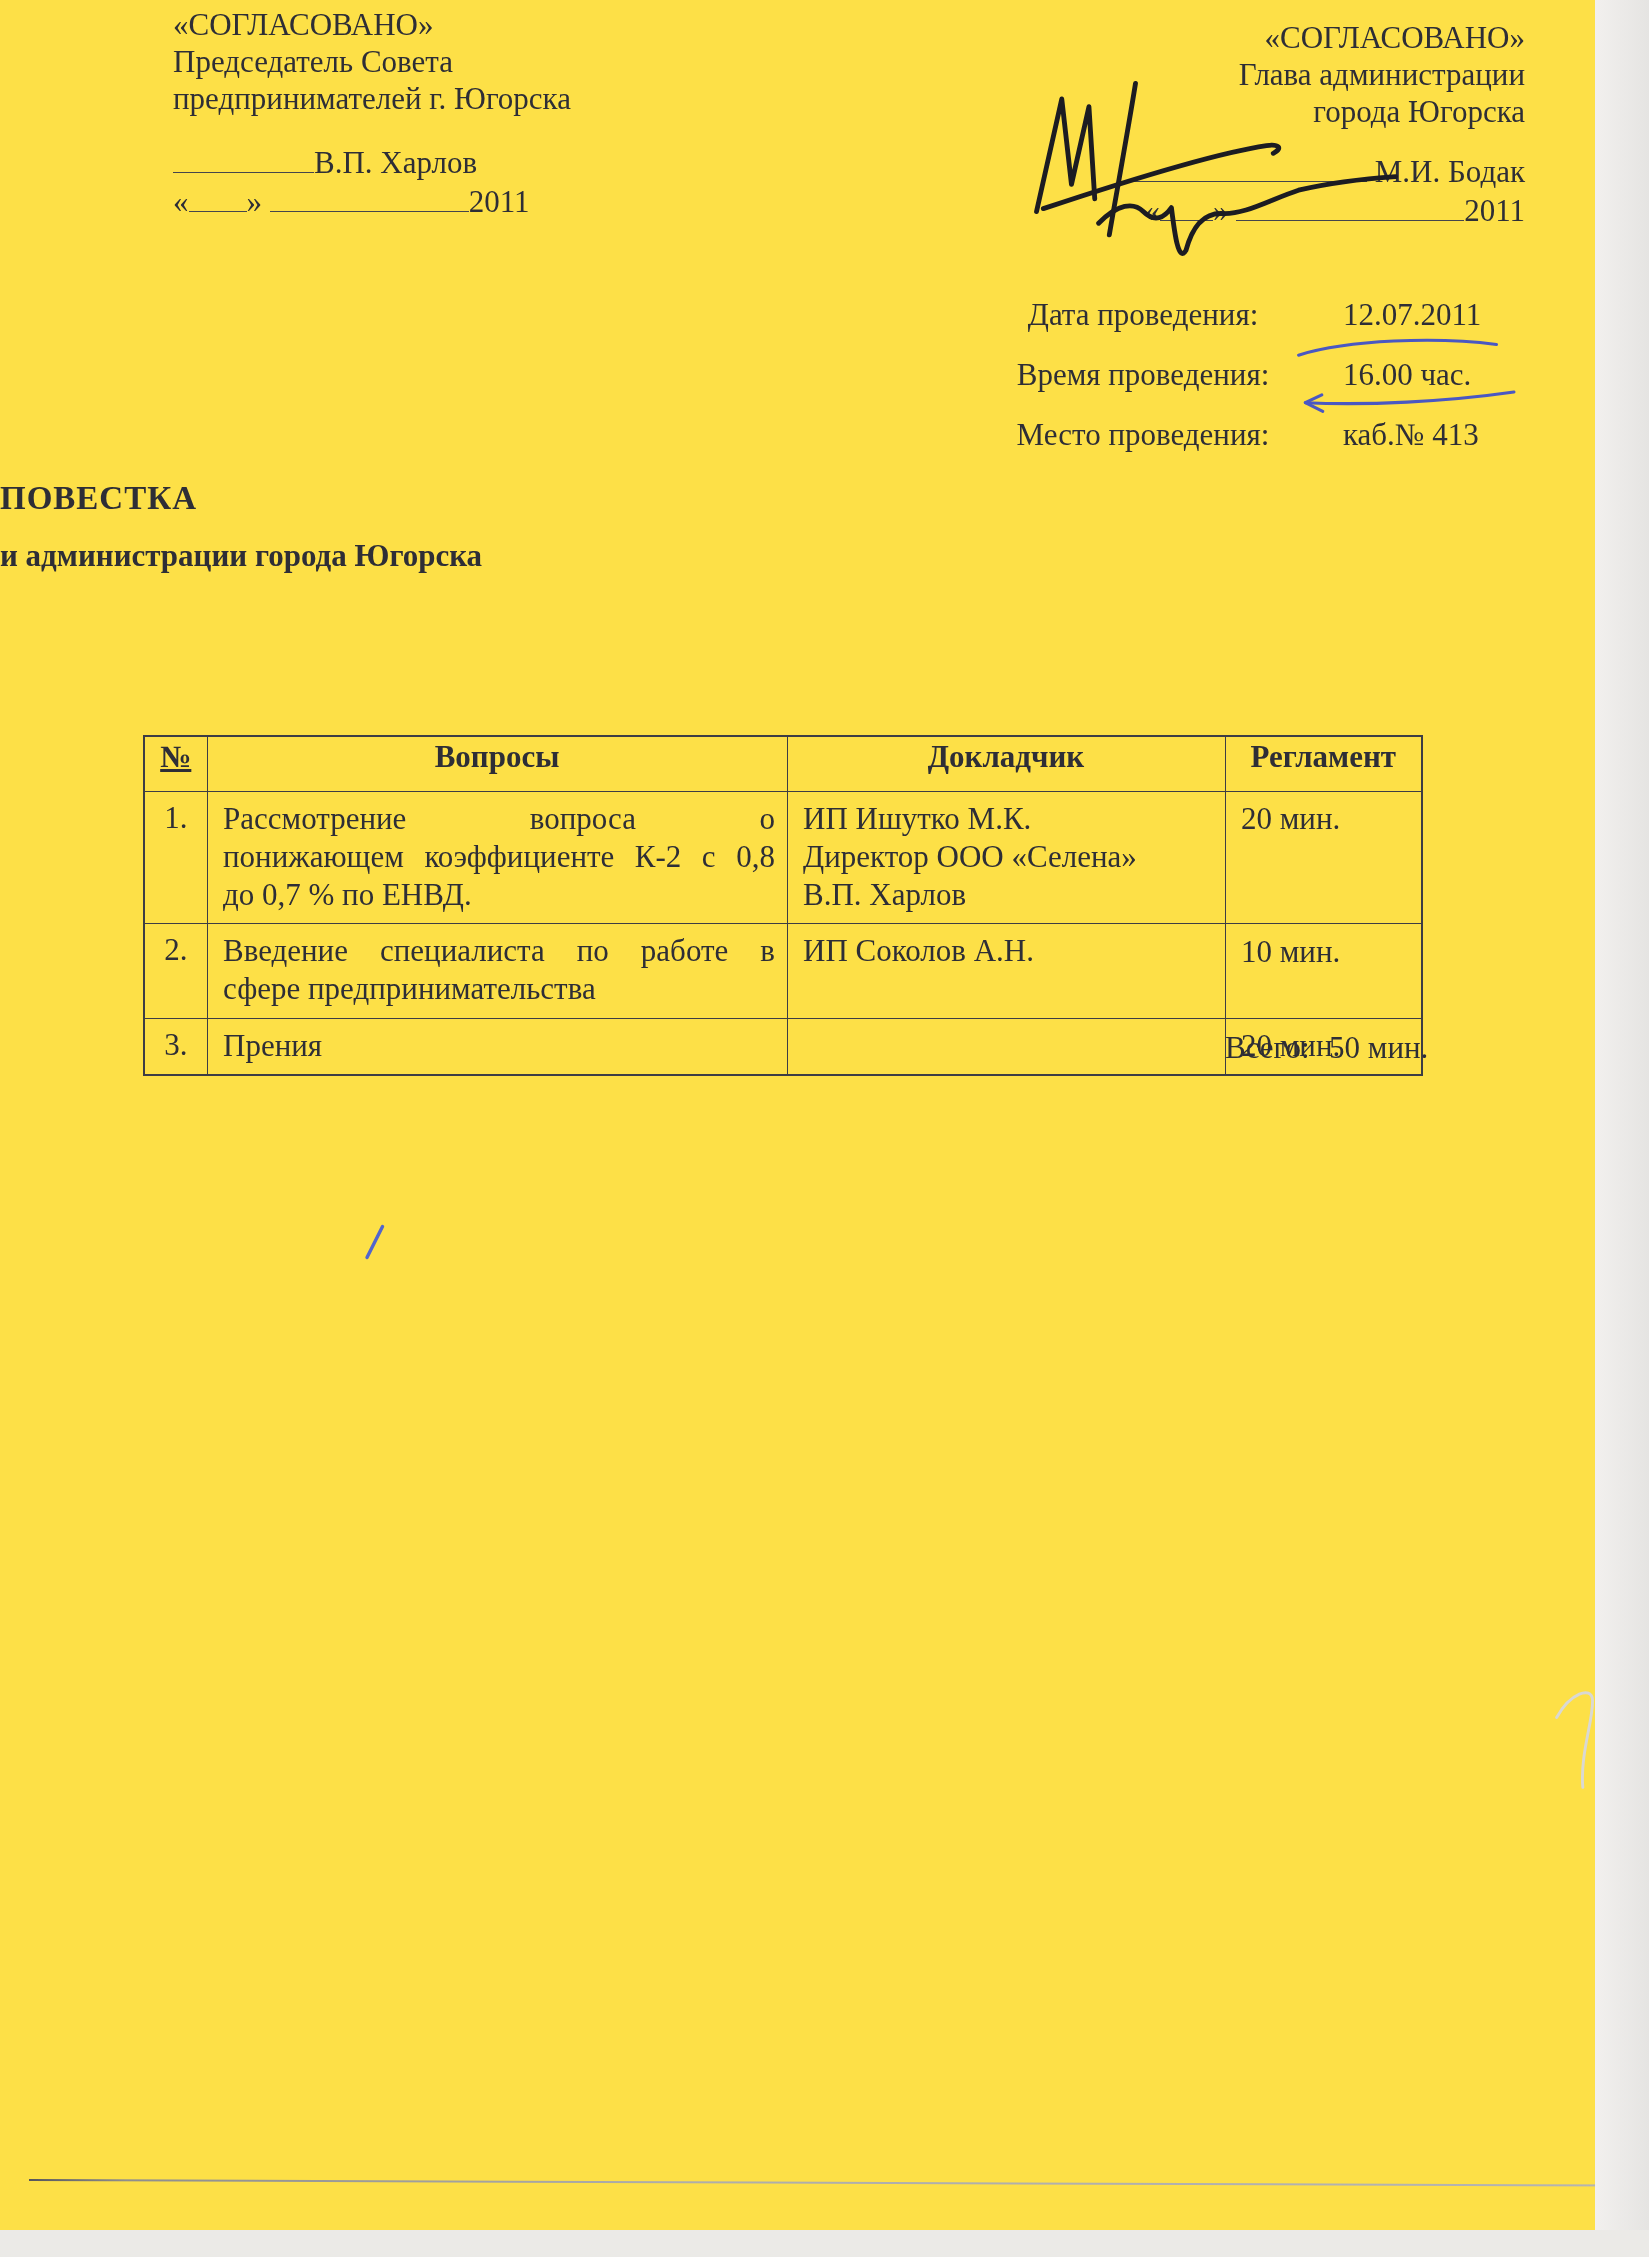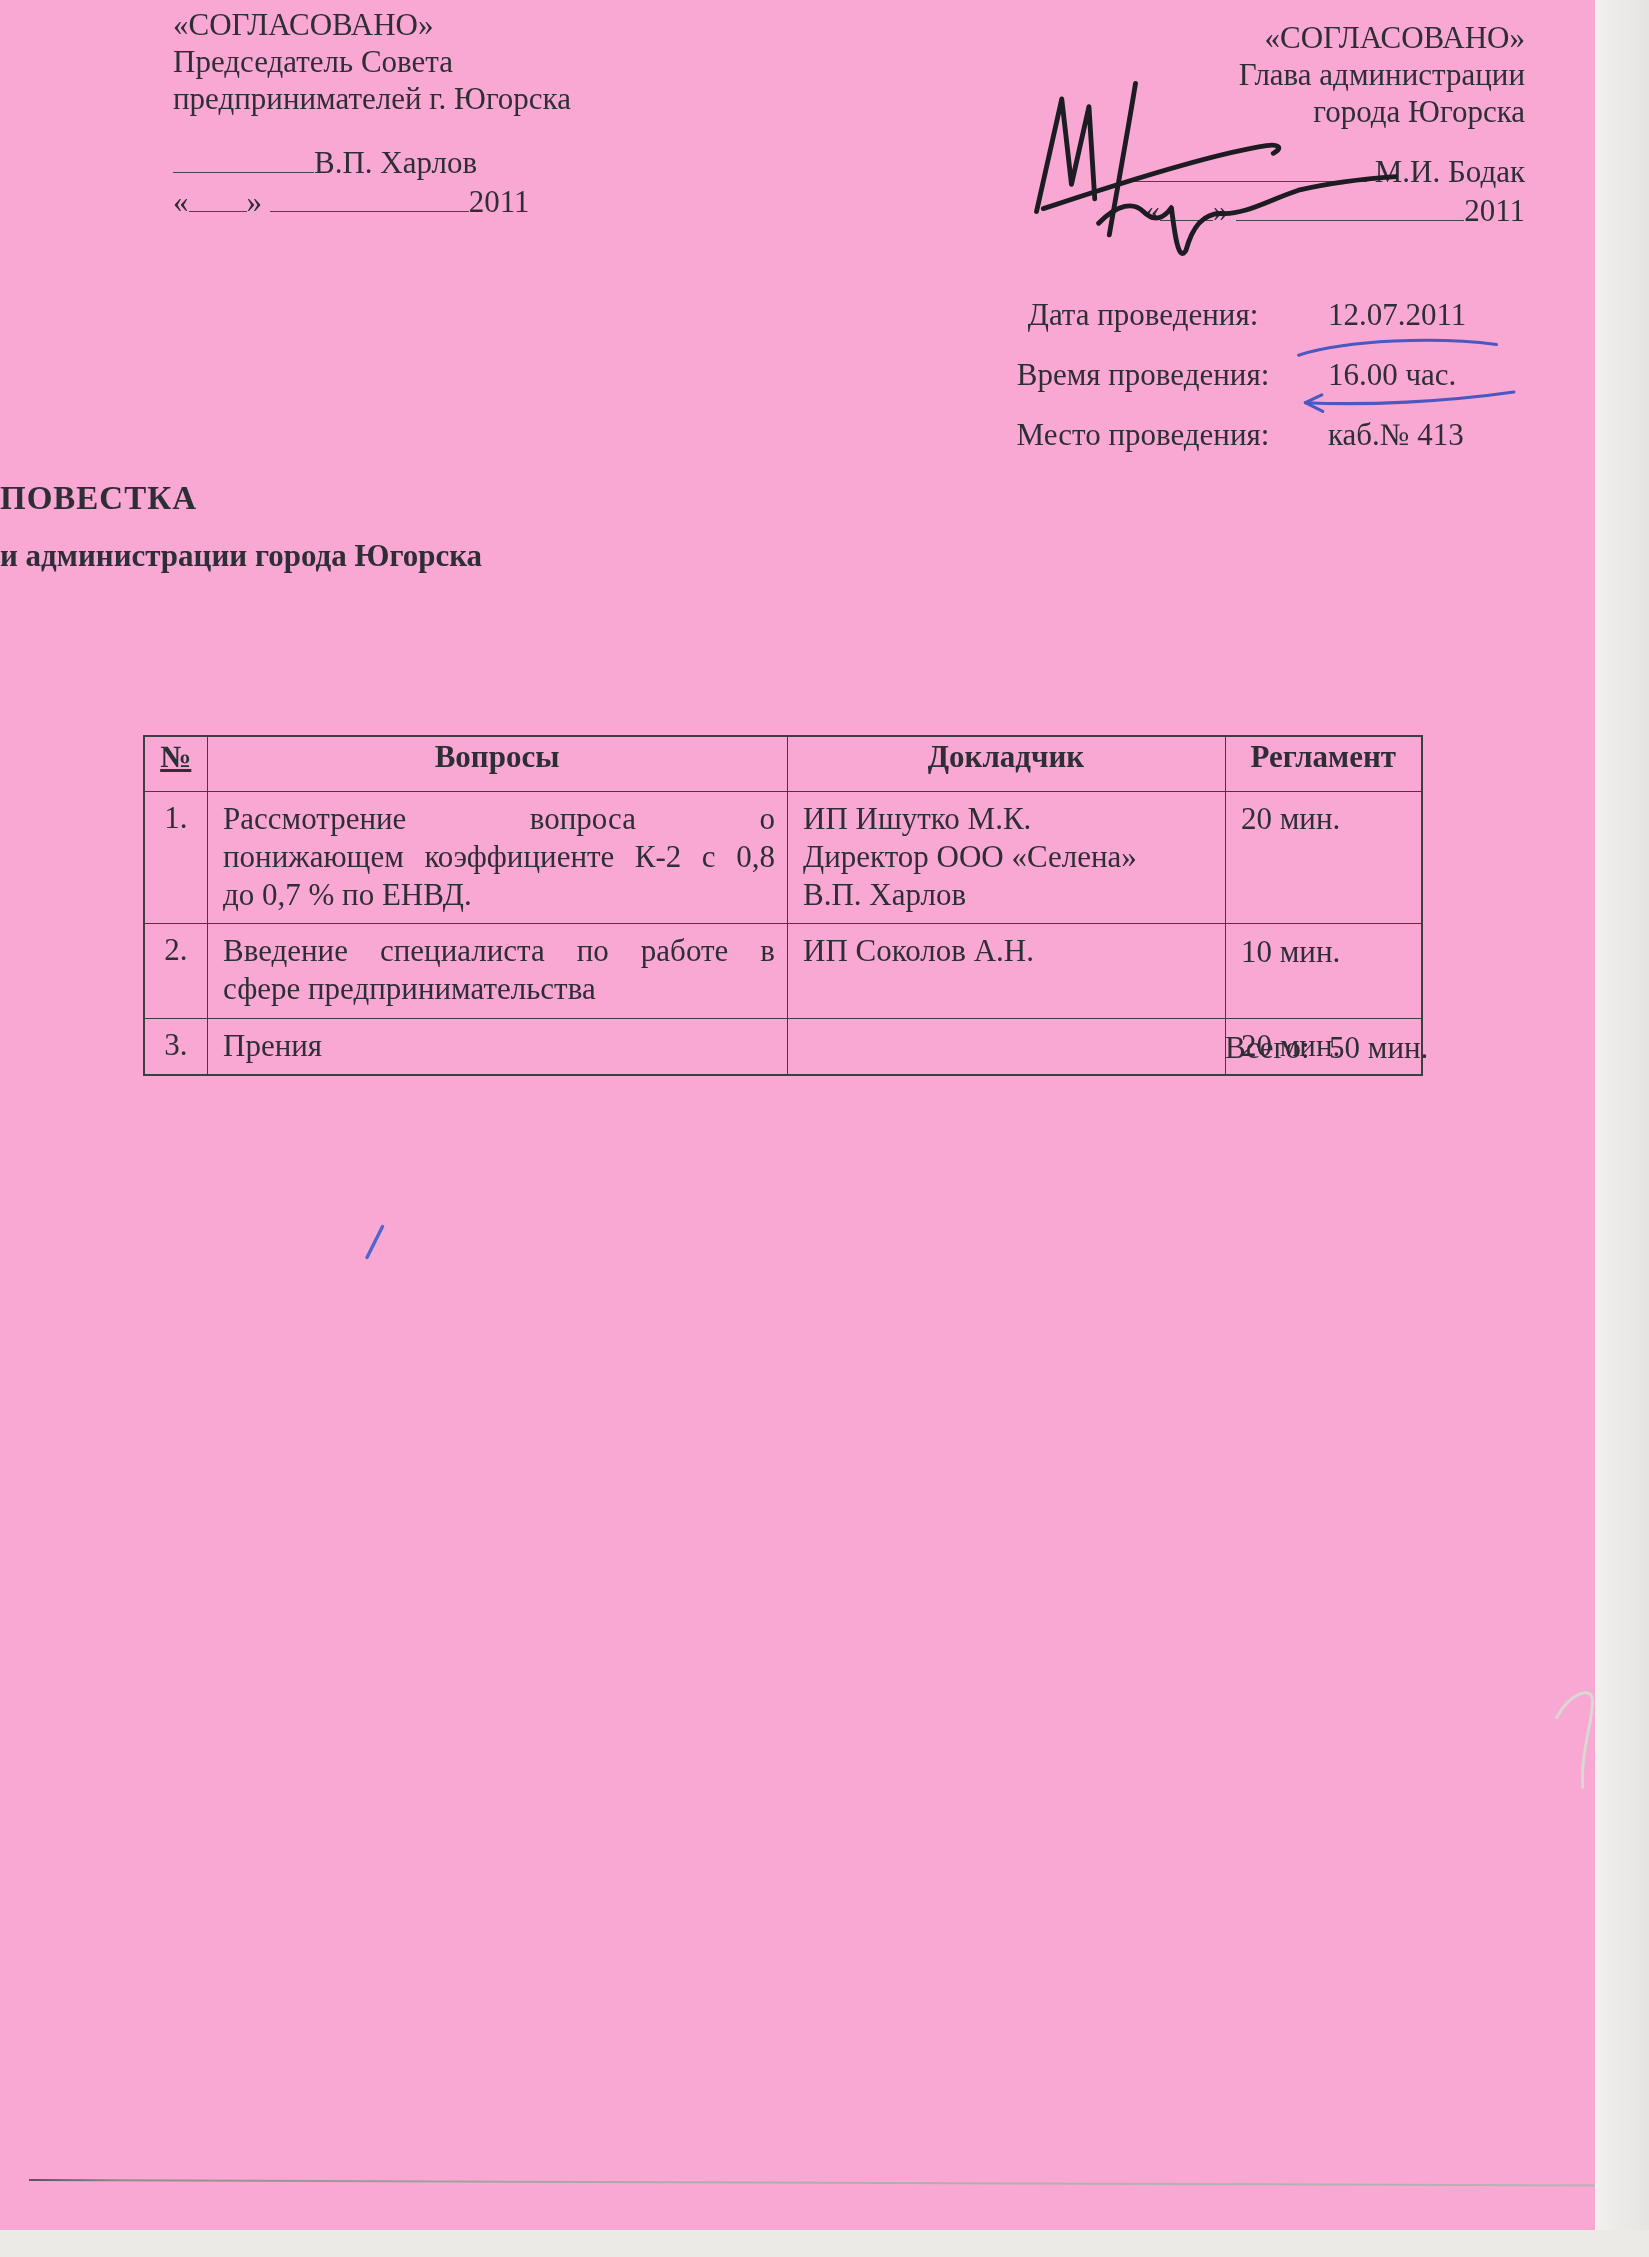--- a/index.html
+++ b/index.html
@@ -1,36 +1,36 @@
 <!DOCTYPE html>
 <html lang="ru"><head>
 <meta charset="utf-8">
 <style>
   html,body{margin:0;padding:0;background:#d8d8d6;}
   .page{
     position:relative;width:1650px;height:2257px;margin:0 auto;
-    background:#f9a8d4;overflow:hidden;
+    background:#fde047;overflow:hidden;
     font-family:"Liberation Serif","DejaVu Serif",serif;
     color:#2e2e36;font-size:31px;
   }
   .abs{position:absolute;}
   
   .blank{display:inline-block;border-bottom:1.9px solid #45454c;height:23px;vertical-align:baseline;}
   .w60{width:58px;} .w145{width:141px;} .w205{width:199px;} .w235{width:228px;} .w250{width:243px;} .w55{width:53px;}
   
   .approval{line-height:37px;}
   .approval-left{left:173px;top:5.8px;width:543px;text-align:left;}
   .approval-right{left:982px;top:19.4px;width:543px;text-align:right;}
   .sign-row{margin-top:13.6px;}
   .date-row{margin-top:1.9px;}
   
   .info-block{left:966px;top:297px;width:543px;}
   .info-row{position:absolute;left:0;width:543px;height:43px;display:flex;align-items:flex-start;}
   .info-label{width:354px;text-align:center;flex:none;}
-  .info-value{margin-left:8px;white-space:nowrap;text-align:right;}
+  .info-value{margin-left:23px;white-space:nowrap;text-align:right;}
   
   .title-block{left:0;top:469px;width:1640px;text-align:left;font-weight:bold;}
   .title-line{height:58px;line-height:58px;}
   .title-main{font-size:33px;letter-spacing:1px;}
   .keep-ws{white-space:pre-wrap;}
   
   table.agenda{
     position:absolute;left:143px;top:735px;width:1278px;
     border-collapse:collapse;table-layout:fixed;
     font-size:31px;color:#2e2e36;

